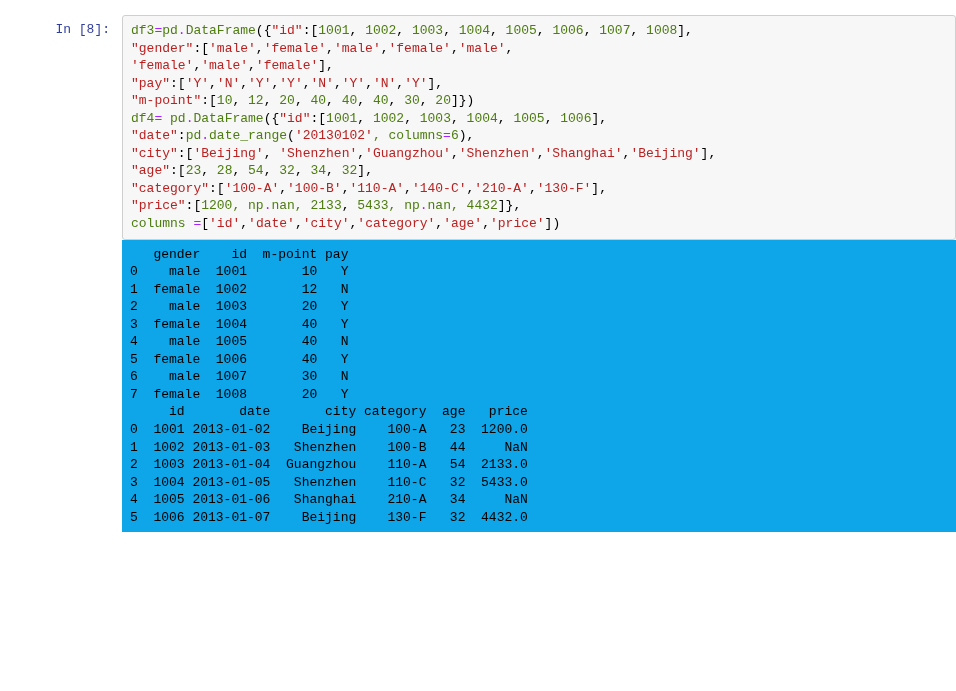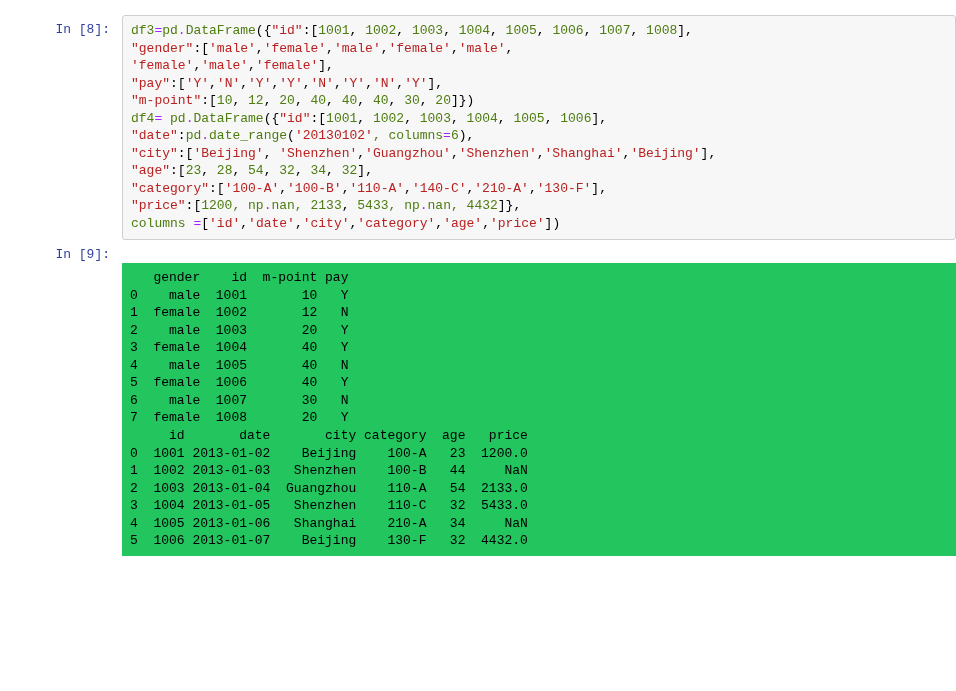--- a/index.html
+++ b/index.html
@@ -31,21 +31,21 @@
     border-radius: 3px;
     background: #f7f7f7;
     padding: 6px 8px;
     white-space: pre;
     overflow-x: auto;
   }
   .output-area {
     flex: 1;
     padding: 6px 8px;
     white-space: pre;
-    background: #22c55e;
+    background: #0ea5e9;
   }
   
   .s-name { color: #4d7c0f; }
   .s-op   { color: #AA22FF; font-weight: normal;}
   .s-punc { color: #000; }
   .s-str  { color: #BA2121; }
   .s-num  { color: #4d7c0f; }
   .s-builtin { color: #008000; }
 </style>
 </head>
@@ -61,21 +61,20 @@
 <span class="s-name">df4</span><span class="s-op">= </span><span class="s-name">pd</span><span class="s-op">.</span><span class="s-name">DataFrame</span><span class="s-punc">({</span><span class="s-str">"id"</span><span class="s-punc">:[</span><span class="s-num">1001</span><span>, </span><span class="s-num">1002</span><span>, </span><span class="s-num">1003</span><span>, </span><span class="s-num">1004</span><span>, </span><span class="s-num">1005</span><span>, </span><span class="s-num">1006</span><span class="s-punc">],</span>
 <span class="s-str">"date"</span><span class="s-punc">:</span><span class="s-name">pd</span><span class="s-op">.</span><span class="s-name">date_range</span><span class="s-punc">(</span><span class="s-str">'20130102'</span><span class="s-name">, columns</span><span class="s-op">=</span><span class="s-num">6</span><span class="s-punc">),</span>
 <span class="s-str">"city"</span><span class="s-punc">:[</span><span class="s-str">'Beijing'</span><span>, </span><span class="s-str">'Shenzhen'</span><span>,</span><span class="s-str">'Guangzhou'</span><span>,</span><span class="s-str">'Shenzhen'</span><span>,</span><span class="s-str">'Shanghai'</span><span>,</span><span class="s-str">'Beijing'</span><span class="s-punc">],</span>
 <span class="s-str">"age"</span><span class="s-punc">:[</span><span class="s-num">23</span><span>, </span><span class="s-num">28</span><span>, </span><span class="s-num">54</span><span>, </span><span class="s-num">32</span><span>, </span><span class="s-num">34</span><span>, </span><span class="s-num">32</span><span class="s-punc">],</span>
 <span class="s-str">"category"</span><span class="s-punc">:[</span><span class="s-str">'100-A'</span><span>,</span><span class="s-str">'100-B'</span><span>,</span><span class="s-str">'110-A'</span><span>,</span><span class="s-str">'140-C'</span><span>,</span><span class="s-str">'210-A'</span><span>,</span><span class="s-str">'130-F'</span><span class="s-punc">],</span>
 <span class="s-str">"price"</span><span class="s-punc">:[</span><span class="s-num">1200</span><span class="s-name">, np</span><span class="s-op">.</span><span class="s-name">nan, </span><span class="s-num">2133</span><span>, </span><span class="s-num">5433</span><span class="s-name">, np</span><span class="s-op">.</span><span class="s-name">nan, </span><span class="s-num">4432</span><span class="s-punc">]},</span>
 <span class="s-name">columns </span><span class="s-op">=</span><span class="s-punc">[</span><span class="s-str">'id'</span><span>,</span><span class="s-str">'date'</span><span>,</span><span class="s-str">'city'</span><span>,</span><span class="s-str">'category'</span><span>,</span><span class="s-str">'age'</span><span>,</span><span class="s-str">'price'</span><span class="s-punc">])</span></div>
 </div>
 
 <div class="cell">
-  <div class="prompt"><span class="inlabel">In </span><span class="innum">[9]:</span></div>
 </div>
 
 <div class="cell">
   <div class="prompt"></div>
   <div class="output-area">   gender    id  m-point pay
 0    male  1001       10   Y
 1  female  1002       12   N
 2    male  1003       20   Y
 3  female  1004       40   Y
 4    male  1005       40   N

